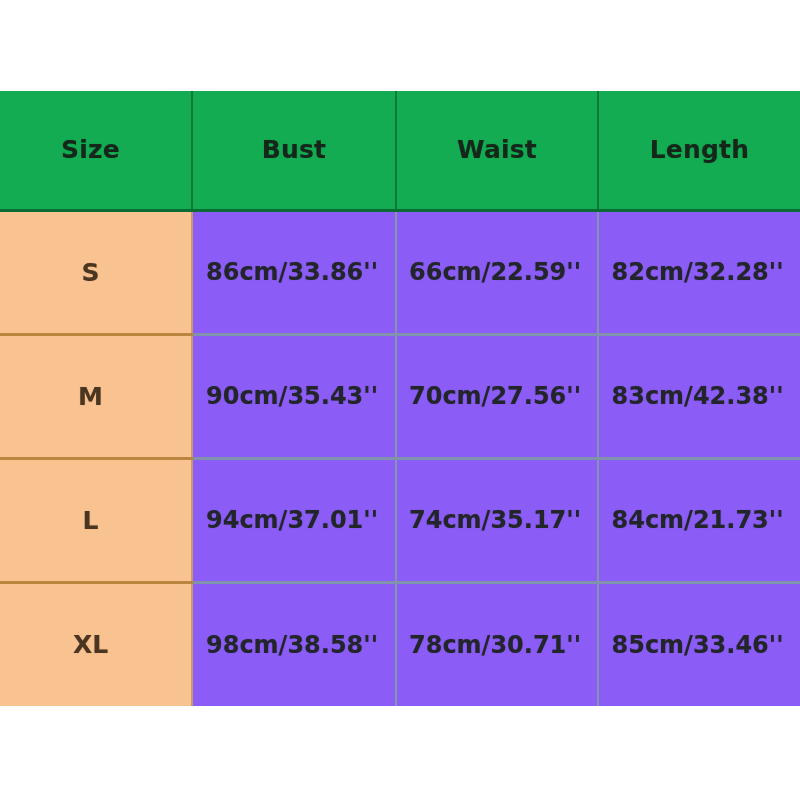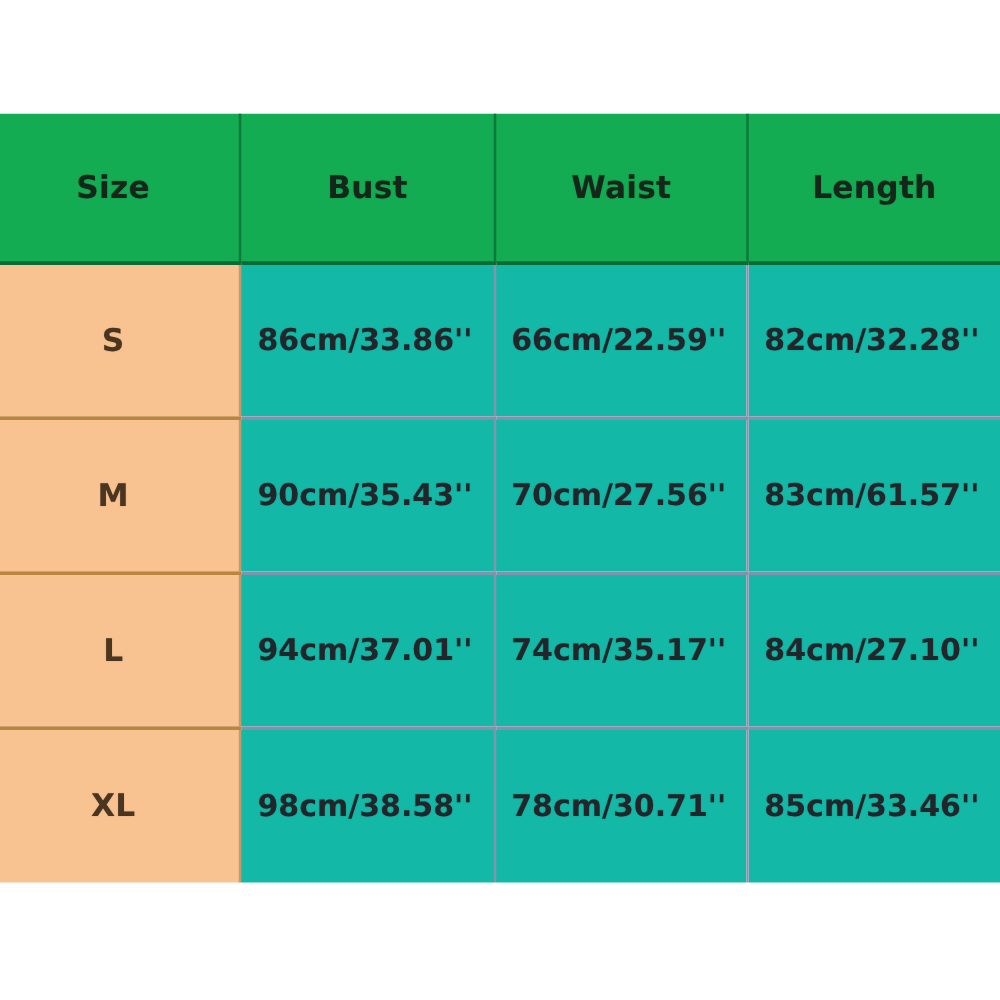--- a/index.html
+++ b/index.html
@@ -74,21 +74,21 @@
     background: #f8c291;
     color: #4a3520;
     border-right-color: #c79a6d;
     border-bottom-color: #b9853f;
     padding-right: 10px;
     font-size: 25px;
     text-shadow: 0 0 1px rgba(74,53,32,0.3);
   }
 
   td.cell-meas {
-    background: #14b8a6;
+    background: #8b5cf6;
     color: #22262b;
     text-shadow: 0 0 1px rgba(34,38,43,0.35);
   }
   td.cell-meas span.meas-text {
     display: inline-block;
     transform: translateX(-2px);
   }
 </style>
 </head>
 <body>
@@ -126,34 +126,34 @@
 
       <tr>
         <td class="cell-size">M</td>
         <td class="cell-meas">
           <span class="meas-text">90cm/35.43''</span>
         </td>
         <td class="cell-meas">
           <span class="meas-text">70cm/27.56''</span>
         </td>
         <td class="cell-meas">
-          <span class="meas-text">83cm/61.57''</span>
+          <span class="meas-text">83cm/42.38''</span>
         </td>
       </tr>
 
       <tr>
         <td class="cell-size">L</td>
         <td class="cell-meas">
           <span class="meas-text">94cm/37.01''</span>
         </td>
         <td class="cell-meas">
           <span class="meas-text">74cm/35.17''</span>
         </td>
         <td class="cell-meas">
-          <span class="meas-text">84cm/27.10''</span>
+          <span class="meas-text">84cm/21.73''</span>
         </td>
       </tr>
 
       <tr>
         <td class="cell-size">XL</td>
         <td class="cell-meas">
           <span class="meas-text">98cm/38.58''</span>
         </td>
         <td class="cell-meas">
           <span class="meas-text">78cm/30.71''</span>

